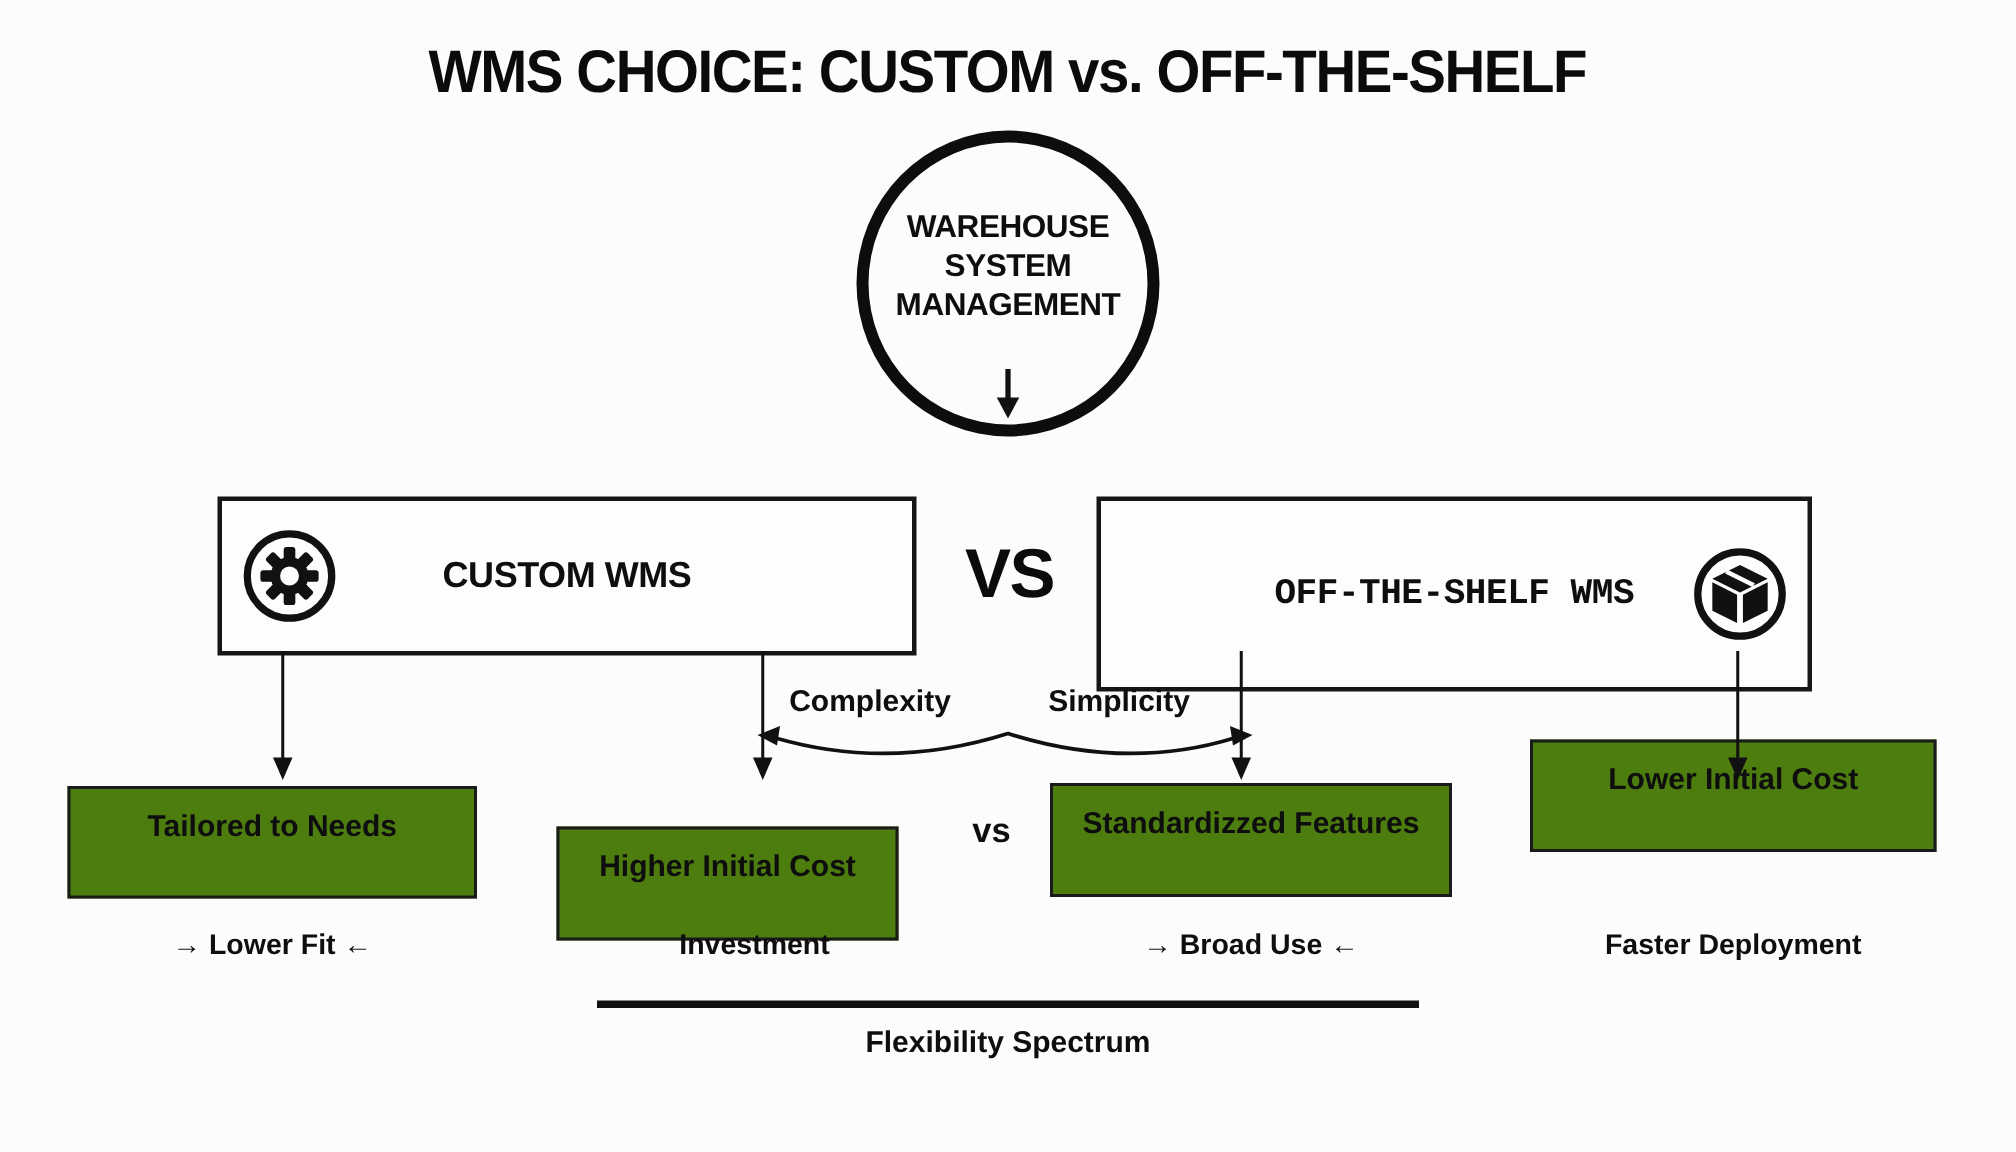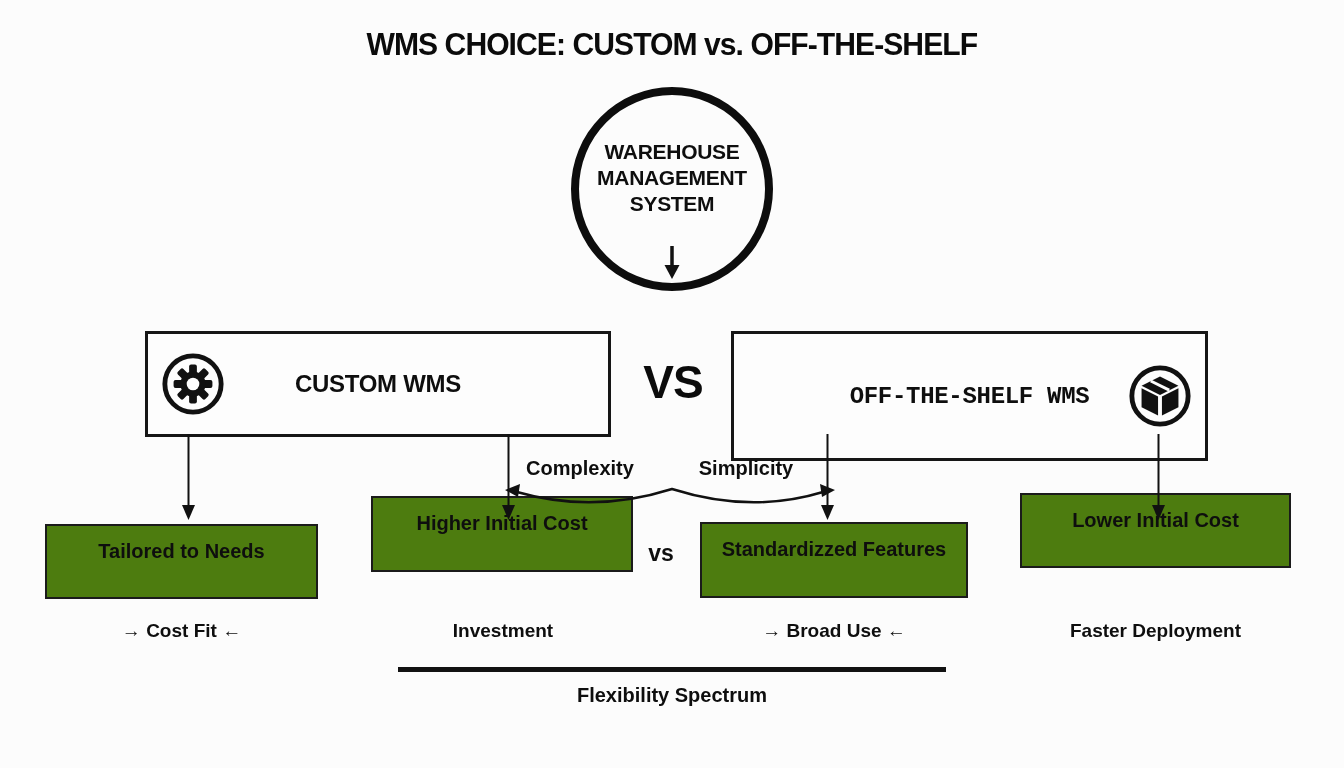--- a/index.html
+++ b/index.html
@@ -6,21 +6,21 @@
   body{
     width:1344px;height:768px;position:relative;overflow:hidden;
     background:#fcfcfc;color:#0e0e0e;
     font-family:"Liberation Sans","DejaVu Sans",sans-serif;
     font-weight:bold;
   }
   .abs{position:absolute;}
   
   .title{
     top:26px;left:0;width:1344px;text-align:center;
-    font-size:32px;letter-spacing:-1px;color:#0b0b0b;
+    font-size:40px;letter-spacing:-1px;color:#0b0b0b;
   }
   .title .squeeze{display:inline-block;transform:scaleX(.94);transform-origin:center;}
   
   .wms-circle{
     left:571px;top:87px;width:202px;height:204px;box-sizing:border-box;
     border:8px solid #0d0d0d;border-radius:50%;
     padding-top:44px;text-align:center;
   }
   .wms-circle .line{display:block;font-size:21px;line-height:26px;letter-spacing:-0.3px;text-align:center;}
   
@@ -44,21 +44,21 @@
   
   .spec-label{top:457px;width:160px;text-align:center;font-size:20px;}
   .spec-left{left:500px;}
   .spec-right{left:666px;}
   
   .outcome-box{
     box-sizing:border-box;border:2.5px solid #1b1b1b;background:#4d7c0f;
     text-align:center;font-size:20px;line-height:26px;padding-top:12px;
   }
   .ob-a{left:45px;top:524px;width:273px;height:75px;}
-  .ob-b{left:371px;top:496px;width:262px;height:76px;}
+  .ob-b{left:371px;top:551px;width:228px;height:76px;}
   .ob-c{left:700px;top:522px;width:268px;height:76px;}
   .ob-d{left:1020px;top:493px;width:271px;height:75px;}
   .vs-small{
     left:637px;top:540px;width:48px;text-align:center;font-size:23px;
   }
   
   .caption{top:620px;text-align:center;font-size:19px;}
   .cap-a{left:45px;width:273px;}
   .cap-b{left:371px;width:264px;}
   .cap-c{left:700px;width:268px;}
@@ -71,22 +71,22 @@
 </style>
 </head>
 <body>
 
 <div class="abs title">
   <span class="squeeze">WMS CHOICE: CUSTOM vs. OFF-THE-SHELF</span>
 </div>
 
 <div class="abs wms-circle">
   <span class="line">WAREHOUSE</span>
+  <span class="line">SYSTEM</span>
   <span class="line">MANAGEMENT</span>
-  <span class="line">SYSTEM</span>
 </div>
 
 <div class="abs main-box box-left">
   <span class="main-label">CUSTOM WMS</span>
   <span class="icon-wrap icon-left">
     <svg width="66" height="66" viewBox="0 0 68 68">
       <circle cx="34" cy="34" r="29" fill="none" stroke="#111" stroke-width="5"></circle>
       <g fill="#111">
         <rect x="30" y="14" width="8" height="40" rx="2"></rect>
         <rect x="14" y="30" width="40" height="8" rx="2"></rect>
@@ -117,21 +117,21 @@
 <div class="abs spec-label spec-left">Complexity</div>
 <div class="abs spec-label spec-right">Simplicity</div>
 
 <div class="abs outcome-box ob-a">Tailored to Needs</div>
 <div class="abs outcome-box ob-b">Higher Initial Cost</div>
 <div class="abs outcome-box ob-c">Standardizzed Features</div>
 <div class="abs outcome-box ob-d">Lower Initial Cost</div>
 
 <div class="abs vs-small">vs</div>
 
-<div class="abs caption cap-a">→ Cost Fit ←</div>
+<div class="abs caption cap-a">→ Lower Fit ←</div>
 <div class="abs caption cap-b">Investment</div>
 <div class="abs caption cap-c">→ Broad Use ←</div>
 <div class="abs caption cap-d">Faster Deployment</div>
 
 <div class="abs spectrum-line"></div>
 <div class="abs spectrum-label">Flexibility Spectrum</div>
 
 <svg class="overlay" width="1344" height="768" viewBox="0 0 1344 768">
 
   <g stroke="#111" fill="#111">

